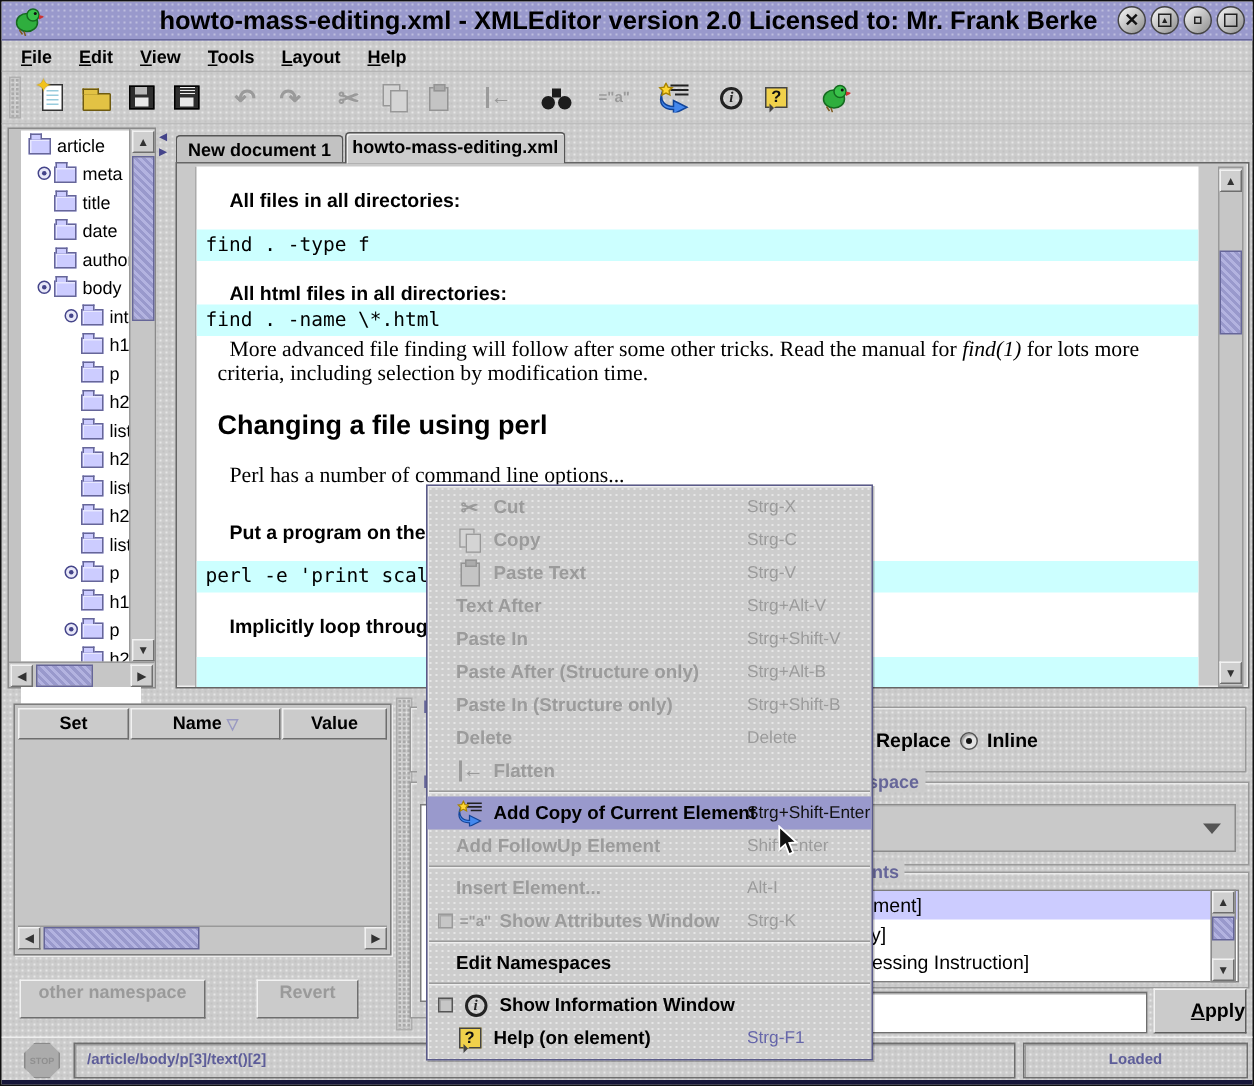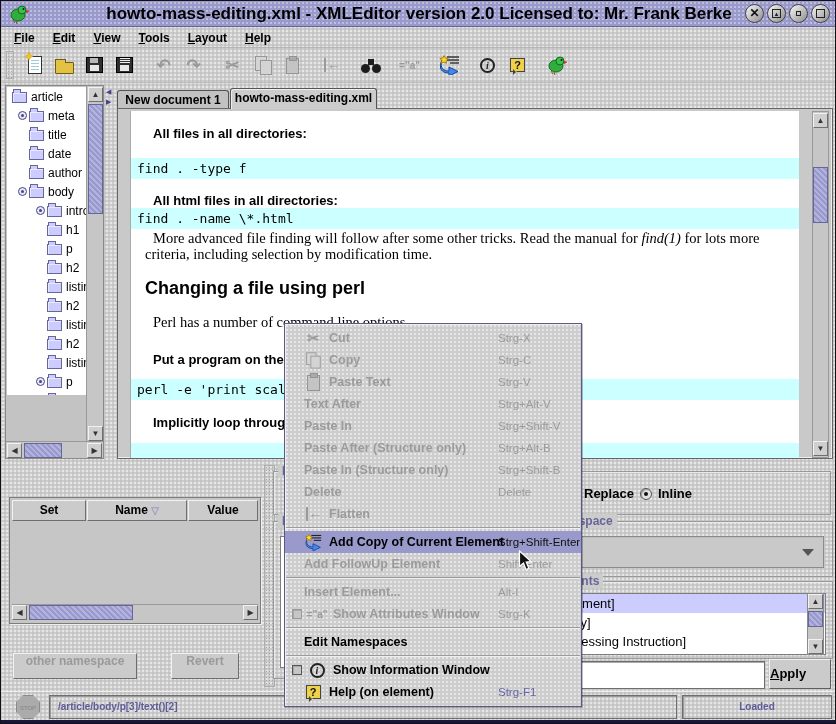--- a/index.html
+++ b/index.html
@@ -51,21 +51,21 @@
 .ic-flatten::after{content:"←";position:absolute;left:4px;top:-2px;color:#9a9a9a;font-weight:bold;font-size:14px}
 .ic-find{position:relative;width:20px;height:15px;background:linear-gradient(#1c1c1c,#1c1c1c) 50% 15%/6px 6px no-repeat}
 .ic-find::before,.ic-find::after{content:"";position:absolute;bottom:0;width:9px;height:9px;border-radius:50%;background:#1c1c1c}
 .ic-find::before{left:0}.ic-find::after{right:0}
 .ic-attr{font:bold 10px "Liberation Sans",sans-serif;color:#9a9a9a;letter-spacing:0}
 .ic-info{width:15px;height:15px;border:2px solid #222;border-radius:50%;text-align:center;font:bold italic 10px/12px "Liberation Serif",serif;color:#222}
 .ic-help{width:15px;height:14px;background:#f0d14b;border:1px solid #444;position:relative;text-align:center;font:bold 11px/13px "Liberation Sans",sans-serif;color:#111}
 .ic-help::after{content:"";position:absolute;left:2px;bottom:-4px;border:3px solid transparent;border-top-color:#f0d14b;border-left-color:#444}
 
 .treep{position:absolute;left:4px;top:84px;width:99px;height:374px;border:1px solid #8a8a8a;background:#c3c3c3}
-.treewhite{position:absolute;left:1px;top:1px;width:80px;height:308px;background:#fff;overflow:hidden}
+.treewhite{position:absolute;left:8px;top:1px;width:80px;height:394px;background:#fff;overflow:hidden}
 .trow{height:19px;display:flex;align-items:center;font-size:12px;white-space:nowrap}
 .trow.d0{padding-left:5px}.trow.d1{padding-left:8px}.trow.d2{padding-left:26px}
 .hslot{width:14px;flex:none;display:flex;align-items:center;justify-content:center}
 .hdl{width:9px;height:9px;border:1px solid #45458a;border-radius:50%;position:relative;background:#e8e8f8;flex:none}
 .hdl::after{content:"";position:absolute;left:2px;top:2px;width:3px;height:3px;background:#45458a;border-radius:50%}
 .fold{width:15px;height:11px;background:#ccccff;border:1px solid #666699;position:relative;flex:none;margin-top:2px;box-shadow:inset 1px 1px 0 #e8e8ff}
 .fold::before{content:"";position:absolute;left:0;top:-4px;width:6px;height:3px;background:#ccccff;border:1px solid #666699;border-bottom:none}
 .tlabel{margin-left:4px}
 
 .vsb{position:absolute;right:0;top:0;width:17px;height:356px;background:#c6c6c6;border-left:1px solid #999}
@@ -82,39 +82,39 @@
 .tab.inactive{left:116px;top:89px;width:112px;height:19px}
 .tab.active{left:229px;top:87px;width:147px;height:21px;background:#cccccc;box-shadow:inset 1px 1px 0 #f0f0f0;z-index:3}
 .docp{position:absolute;left:116px;top:107px;width:716px;height:351px;border:1px solid #666;background:#c9c9c9;box-shadow:inset -1px -1px 0 #eee}
 .docwhite{position:absolute;left:12px;top:2px;width:669px;height:347px;background:#fff;overflow:hidden;border-left:1px solid #aaa}
 .dh{font-weight:bold;font-size:13px;margin-left:22px}
 .dh2{font-weight:bold;font-size:18px;margin-left:14px}
 .dcode{background:#ccffff;font-family:"DejaVu Sans Mono",monospace;font-size:13px;padding:3px 0 3px 6px;min-height:21px;white-space:pre}
 .dp{font-family:"Liberation Serif",serif;font-size:14.5px;line-height:16px;margin-left:14px;padding-right:10px;text-indent:8px}
 .docvsb{position:absolute;right:3px;top:2px;width:17px;height:347px;background:#c6c6c6;border:1px solid #999}
 
-.attrp{position:absolute;left:8px;top:496px;width:252px;height:127px;border:1px solid #7d7d7d;background:#c6c6c6;box-shadow:1px 1px 0 #eee}
+.attrp{position:absolute;left:8px;top:468px;width:252px;height:168px;border:1px solid #7d7d7d;background:#c6c6c6;box-shadow:1px 1px 0 #eee}
 .th{position:absolute;top:2px;height:21px;background:#cbcbcb;border:1px solid;border-color:#f2f2f2 #6e6e6e #6e6e6e #f2f2f2;font-weight:bold;font-size:12px;text-align:center;line-height:19px}
 .sortg{color:#9a9ac2;font-size:10px}
 .attr-hsb{position:absolute;left:2px;right:2px;bottom:2px;height:17px;background:#c6c6c6;border-top:1px solid #999}
 .btn{position:absolute;height:26px;background:#cbcbcb;border:1px solid;border-color:#f2f2f2 #6e6e6e #6e6e6e #f2f2f2;font-weight:bold;font-size:12px;text-align:center;color:#9a9a9a}
 .vdiv{position:absolute;left:263px;top:464px;width:11px;height:222px;border:1px solid #adadad;
   background-image:radial-gradient(#a9a9a9 1px,rgba(0,0,0,0) 1px);background-size:3px 3px}
 .group{position:absolute;border:1px solid #999;box-shadow:inset 1px 1px 0 #e9e9e9}
 .glab{position:absolute;top:-8px;left:4px;background:#cccccc;padding:0 4px;font-weight:bold;font-size:12px;color:#666699}
 .rd{position:absolute;width:12px;height:12px;border-radius:50%;background:#e2e2e2;border:1px solid #555;box-shadow:inset 1px 1px 1px #9d9d9d}
 .rd.sel::after{content:"";position:absolute;left:3px;top:3px;width:4px;height:4px;border-radius:50%;background:#111}
 .rlab{position:absolute;font-weight:bold;font-size:13px}
 .listbox{position:absolute;background:#fff;border:1px solid #7d7d7d;overflow:hidden}
 .li{height:19px;font-size:13px;padding-left:4px;line-height:19px;white-space:nowrap}
 .li.sel{background:#ccccff}
 .combo{position:absolute;background:#c9c9c9;border:1px solid #8b8b8b;box-shadow:inset 1px 1px 0 #bdbdbd}
 .combo .arr{position:absolute;right:9px;top:12px;width:0;height:0;border:6px solid transparent;border-top:7px solid #555;border-bottom:none}
 .tinput{position:absolute;background:#fff;border:1px solid #6e6e6e;box-shadow:inset 1px 1px 0 #aaa;font-size:13px;padding:0 4px}
-.apply{position:absolute;left:768px;top:658px;width:62px;height:30px;background:#cbcbcb;border:1px solid;border-color:#f2f2f2 #5e5e5e #5e5e5e #f2f2f2;font-weight:bold;font-size:13px;text-align:left;line-height:28px}
+.apply{position:absolute;left:768px;top:658px;width:62px;height:30px;background:#cbcbcb;border:1px solid;border-color:#f2f2f2 #5e5e5e #5e5e5e #f2f2f2;font-weight:bold;font-size:13px;text-align:right;line-height:28px}
 .apply::first-letter{text-decoration:underline}
 
 .status{position:absolute;left:0;top:690px;width:836px;height:29px;border-top:1px solid #eee}
 .stop{position:absolute;left:15px;top:3px;width:24px;height:24px;background:#ababab;border:1px solid #8a8a8a;
   clip-path:polygon(30% 0,70% 0,100% 30%,100% 70%,70% 100%,30% 100%,0 70%,0 30%);
   color:#8f8f8f;font:bold 6px/24px "Liberation Sans",sans-serif;text-align:center}
 .sfield{position:absolute;top:3px;height:24px;border:1px solid #6e6e6e;box-shadow:inset 1px 1px 0 #999;
   font-weight:bold;font-size:10px;color:#5d5d99;line-height:22px}
 .sfield.path{left:48px;width:628px;padding-left:8px}
 .sfield.loaded{left:681px;width:150px;text-align:center}
@@ -365,21 +365,21 @@
     <span class="ar" style="top:3px">◀</span>
     <span class="ar" style="top:13px">▶</span>
   </div>
 
   <div class="tab inactive">New document 1</div>
   <div class="tab active">howto-mass-editing.xml</div>
 
   <div class="docp">
     <div class="docwhite">
       <div class="dh" style="margin-top:15px">All files in all directories:</div>
-      <div class="dcode" style="margin-top:17px">find . -type f</div>
+      <div class="dcode" style="margin-top:12px">find . -type f</div>
       <div class="dh" style="margin-top:14px">All html files in all directories:</div>
       <div class="dcode" style="margin-top:0">find . -name \*.html</div>
       <div class="dp" style="margin-top:1px"><span>More advanced file finding will follow after some other tricks. Read the manual for </span><em>find(1)</em><span> for lots more criteria, including selection by modification time.</span></div>
       <div class="dh2" style="margin-top:16px">Changing a file using perl</div>
       <div class="dp" style="margin-top:15px">Perl has a number of command line options...</div>
       <div class="dh" style="margin-top:22px">Put a program on the command line:</div>
       <div class="dcode" style="margin-top:12px">perl -e 'print scalar</div>
       <div class="dh" style="margin-top:15px">Implicitly loop through all</div>
       <div class="dcode" style="margin-top:13px"></div>
     </div>

